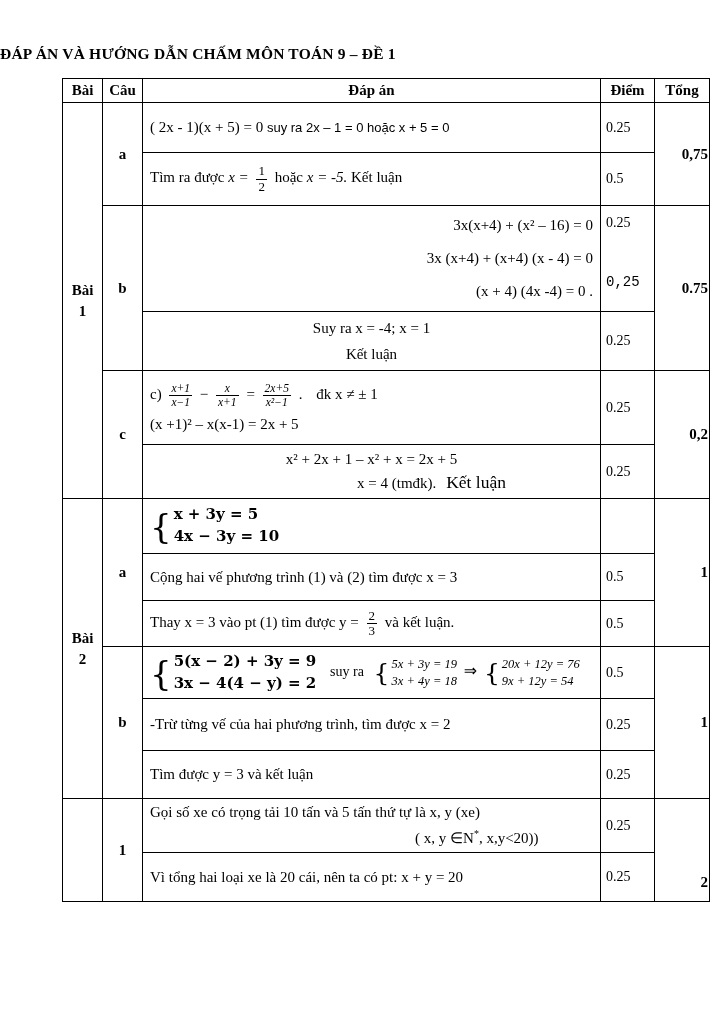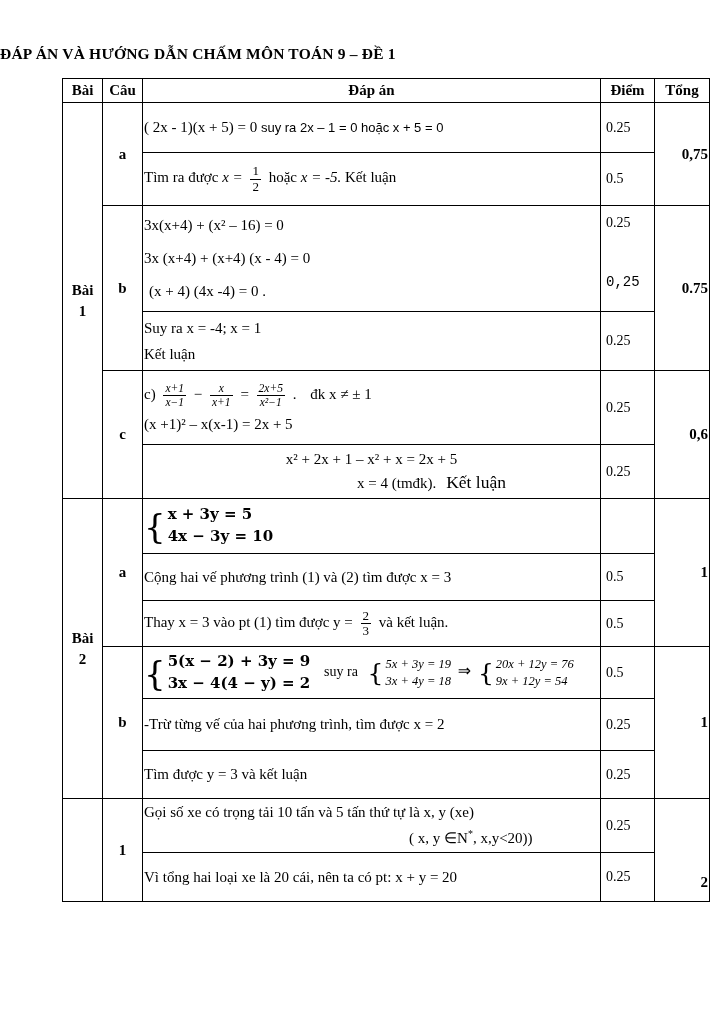--- a/index.html
+++ b/index.html
@@ -5,32 +5,32 @@
   * { box-sizing: border-box; }
   html, body { margin: 0; padding: 0; }
   body { width: 725px; background: #ffffff; font-family: "Liberation Serif", serif; color: #000; }
   .page { width: 725px; height: 1024px; padding-top: 45px; overflow: hidden; background: #fff; }
   .title { font-family: "Liberation Serif", serif; font-size: 15.5px; font-weight: 700; margin: 0 0 15px 0; letter-spacing: 0.2px; }
   table.answer-table { border-collapse: collapse; margin-left: 62px; table-layout: fixed; font-size: 15px; }
   th, td { border: 1px solid #000; }
   th { font-weight: 700; padding: 2px; font-size: 15px; }
   .bai-cell { font-weight: 700; text-align: center; vertical-align: middle; white-space: pre-line; line-height: 1.35; font-size: 15px; }
   .cau-cell { font-weight: 700; text-align: center; vertical-align: middle; font-size: 15px; }
-  .dapan-cell { padding: 3px 1px; vertical-align: middle; font-size: 15px; }
+  .dapan-cell { padding: 3px 7px; vertical-align: middle; font-size: 15px; }
   .diem-cell { padding: 2px 5px; vertical-align: middle; font-size: 14px; }
   .tong-cell { font-weight: 700; text-align: right; vertical-align: middle; font-size: 15px; }
   .tong-bottom { vertical-align: bottom; padding-bottom: 10px; }
   .sans { font-family: "Liberation Sans", sans-serif; font-size: 13px; }
   .mi { font-style: italic; }
   .frac { display: inline-flex; flex-direction: column; text-align: center; vertical-align: middle; line-height: 1.1; font-size: 13px; margin: 0 4px; }
   .frac .den { border-top: 1px solid #000; padding: 0 2px; }
   .frac .num { padding: 0 2px; }
   .frac.var { font-style: italic; font-size: 11.5px; }
-  .lines3 div { line-height: 33px; }
-  .lines2 div { line-height: 26px; }
+  .lines3 div { line-height: 33px; text-align: right; }
+  .lines2 div { line-height: 26px; text-align: center; }
   .lines2t div { line-height: 23px; text-align: center; }
   .lines2s div { line-height: 21px; }
   .indent-sm { margin-left: 5px; }
   .indent-mid { margin-left: 120px; }
   .indent-big { margin-left: 265px; }
   .ketluan-big { font-size: 17.5px; margin-left: 6px; }
   .diem-stack { vertical-align: top; }
   .diem-stack .d1 { margin-top: 7px; }
   .diem-stack .d2 { margin-top: 43px; font-family: Liberation Mono, monospace; }
   .system { display: inline-flex; align-items: center; vertical-align: middle; }
@@ -136,21 +136,21 @@
           <span class="frac var">
                 <span class="num">2x+5</span>
                 <span class="den">x²−1</span>
               </span>
           <span>.</span>
           <span class="cond">đk x ≠ ± 1</span>
         </div>
         <div>(x +1)² – x(x-1) = 2x + 5</div>
       </td>
       <td class="diem-cell">0.25</td>
-      <td class="tong-cell" rowspan="2">0,6</td>
+      <td class="tong-cell" rowspan="2">0,2</td>
     </tr>
 
     <tr style="height:48px">
       <td class="dapan-cell lines2t">
         <div>x² + 2x + 1 – x² + x = 2x + 5</div>
         <div class="indent-mid">
           <span>x = 4 (tmđk).</span>
           <span class="ketluan-big">Kết luận</span>
         </div>
       </td>

